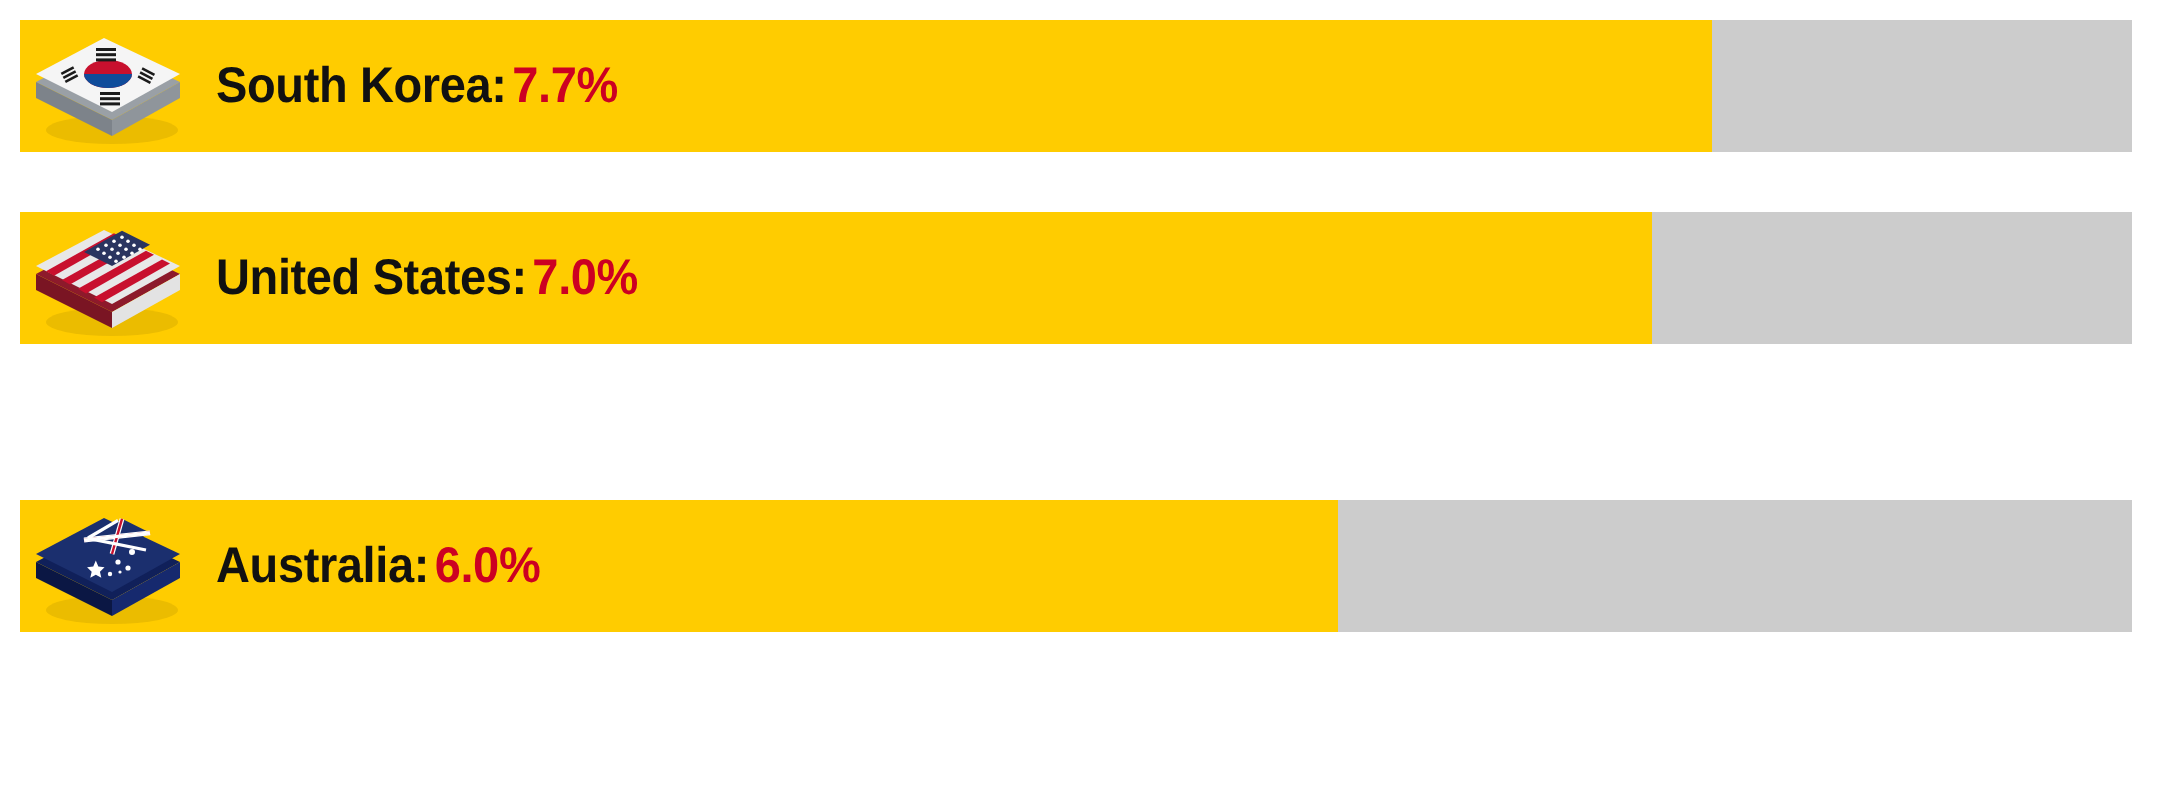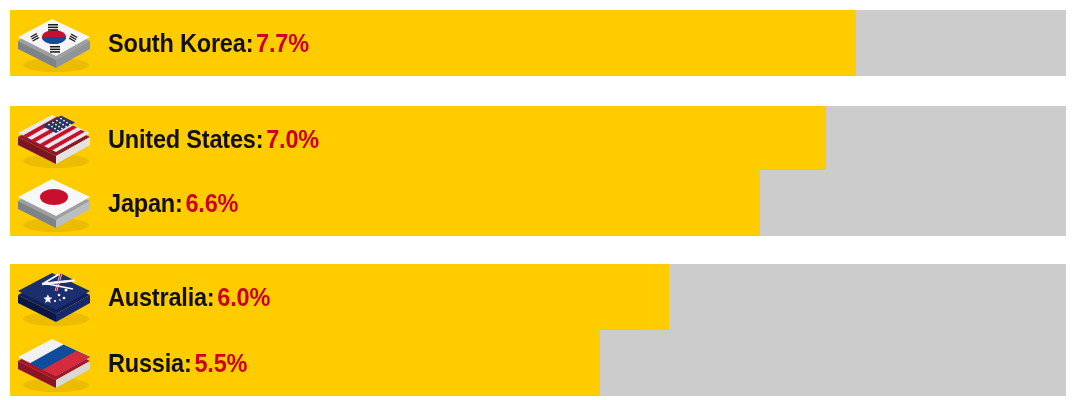--- a/index.html
+++ b/index.html
@@ -153,39 +153,22 @@
               <circle cx="48" cy="21.6" r="0.9"></circle>
             <circle cx="52" cy="19.6" r="0.9"></circle>
               <circle cx="56" cy="17.6" r="0.9"></circle>
           </g>
         </svg>
       </div>
       <div class="label"><span>United States:</span><span class="value">7.0%</span></div>
     </div>
   </div>
 
-  <div class="row" style="top:170px">
-    <div class="track"></div>
-    <div class="fill" style="width: 71%;"></div>
-    <div class="rowcontent">
-      <div class="flagwrap">
-        <svg width="80" height="64" viewBox="0 0 80 64">
-          <ellipse cx="42" cy="54" rx="33" ry="7" fill="#e8b800" opacity="0.85"></ellipse>
-          <path d="M4 30 L38 12 L76 30 L42 49 Z" fill="#9aa0a6"></path>
-          <path d="M4 30 L4 38 L42 57 L42 49 Z" fill="#7d838a"></path>
-          <path d="M76 30 L76 38 L42 57 L42 49 Z" fill="#b9bec3"></path>
-          <path d="M4 26 L38 8 L76 26 L42 45 Z" fill="#f7f7f7"></path>
-          <ellipse cx="40" cy="26" rx="14" ry="8" fill="#c8102e"></ellipse>
-        </svg>
-      </div>
-      <div class="label"><span>Japan:</span><span class="value">6.6%</span></div>
-    </div>
-  </div>
-
-  <div class="row" style="top:264px">
+
+  <div class="row" style="top:250px">
     <div class="track"></div>
     <div class="fill" style="width: 62.4%;"></div>
     <div class="rowcontent">
       <div class="flagwrap">
         <svg width="80" height="64" viewBox="0 0 80 64">
           <ellipse cx="42" cy="54" rx="33" ry="7" fill="#e8b800" opacity="0.85"></ellipse>
           <path d="M4 30 L38 12 L76 30 L42 49 Z" fill="#10205a"></path>
           <path d="M4 30 L4 38 L42 57 L42 49 Z" fill="#0b1744"></path>
           <path d="M76 30 L76 38 L42 57 L42 49 Z" fill="#16296e"></path>
           <path d="M4 26 L38 8 L76 26 L42 45 Z" fill="#1b2f6e"></path>
@@ -211,32 +194,14 @@
             <circle cx="41" cy="36" r="1.1"></circle>
             <circle cx="50" cy="33" r="1.3"></circle>
             <circle cx="46" cy="35" r="0.8"></circle>
           </g>
         </svg>
       </div>
       <div class="label"><span>Australia:</span><span class="value">6.0%</span></div>
     </div>
   </div>
 
-  <div class="row" style="top:330px">
-    <div class="track"></div>
-    <div class="fill" style="width: 55.9%;"></div>
-    <div class="rowcontent">
-      <div class="flagwrap">
-        <svg width="80" height="64" viewBox="0 0 80 64">
-          <ellipse cx="42" cy="54" rx="33" ry="7" fill="#e8b800" opacity="0.85"></ellipse>
-          <path d="M4 30 L38 12 L76 30 L42 49 Z" fill="#a5162b"></path>
-          <path d="M4 30 L4 38 L42 57 L42 49 Z" fill="#8d1325"></path>
-          <path d="M76 30 L76 38 L42 57 L42 49 Z" fill="#d8d8d8"></path>
-          <path d="M4 26 L38 8 L76 26 L42 45 Z" fill="#f2f2f2"></path>
-          <path d="M15.5 32.4 L49.5 13.4 L76 26 L42 45 Z" fill="#0f4c9b"></path>
-          <path d="M28 39 L62 20 L76 26 L42 45 Z" fill="#d52b3c"></path>
-        </svg>
-      </div>
-      <div class="label"><span>Russia:</span><span class="value">5.5%</span></div>
-    </div>
-  </div>
 
 </div>
 
 </body></html>

